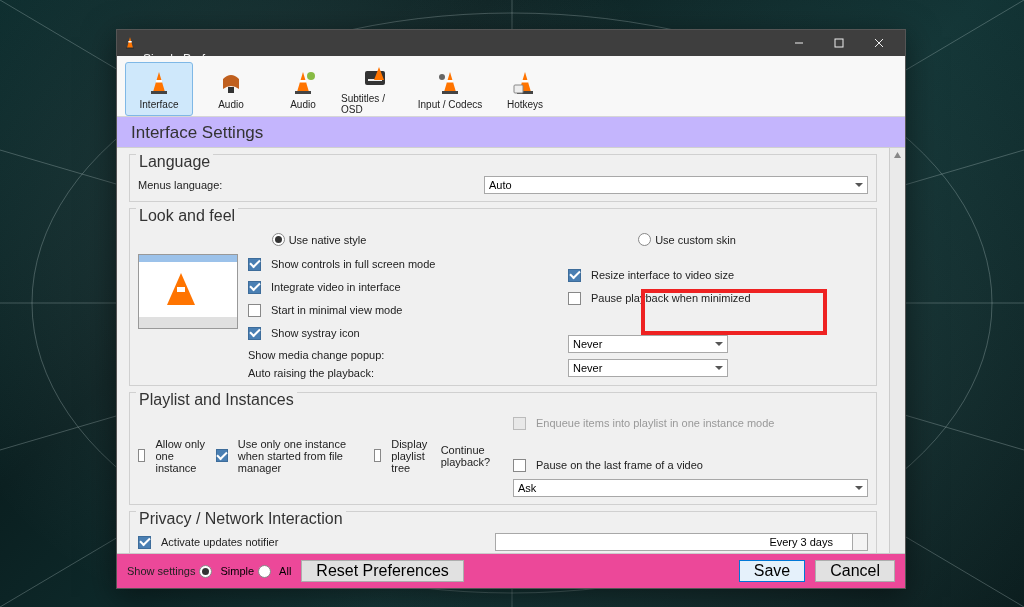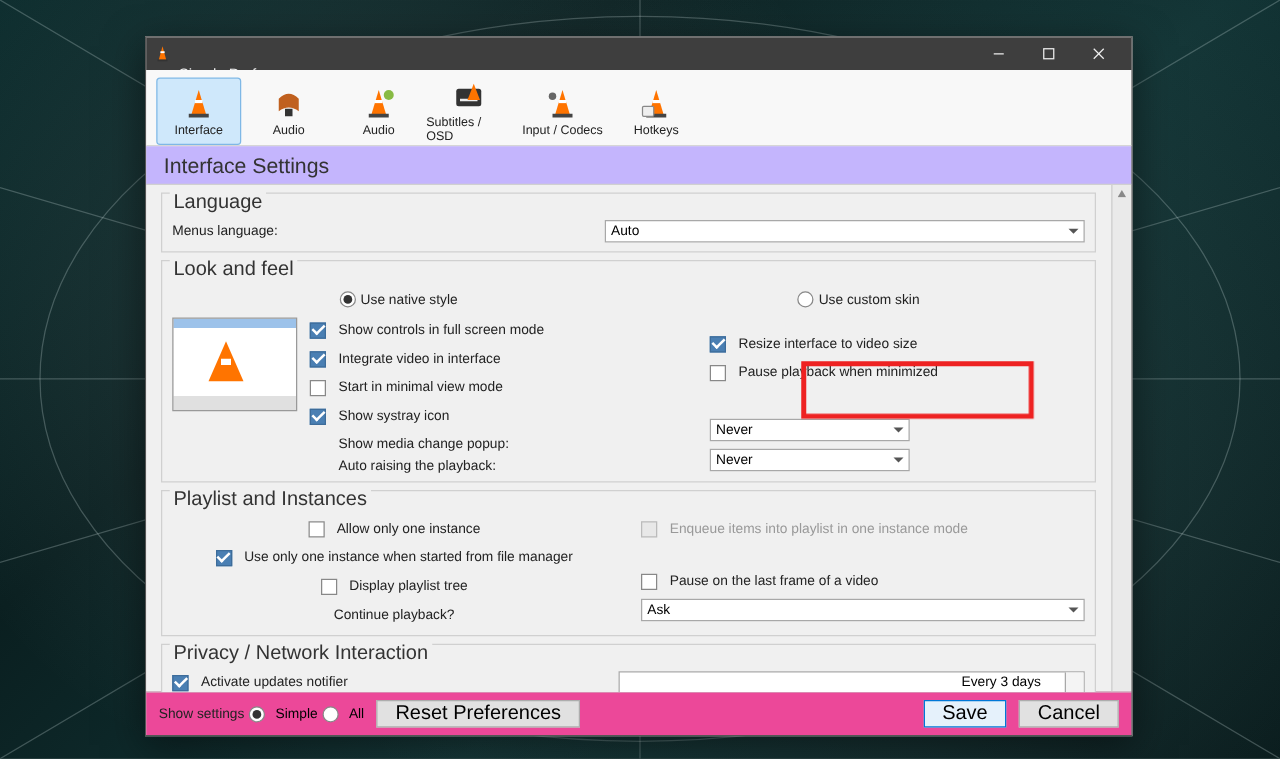--- a/index.html
+++ b/index.html
@@ -220,21 +220,21 @@
 .preview-box::after {
   content:'';
   position:absolute;
   left:38px; top:32px;
   width:8px; height:5px;
   background:#fff;
 }
 .look-cols { flex:1; display:flex; gap: 20px; }
 .look-col { flex:1; display:flex; flex-direction:column; gap:3px; }
 .form-line { display:flex; align-items:center; gap:8px; margin-top:3px; }
-.form-line .label { width: 160px; margin-left: 23px; }
+.form-line .label { width: 160px; }
 .highlight-box {
   position: absolute;
   border: 4px solid #e22;
   left: 524px;
   top: 259px;
   width: 186px;
   height: 46px;
   pointer-events: none;
 }
 .footer {
@@ -458,21 +458,21 @@
                 <div class="select narrow"><span>Never</span></div>
               </div>
             </div>
           </div>
         </div>
       </fieldset>
 
       <fieldset class="group">
         <div class="group-title">Playlist and Instances</div>
         <div style="display:flex; gap:20px;">
-          <div style="flex:1; display:flex; flex-direction:column; gap:3px;align-items:center;">
+          <div style="flex:1; display:flex; flex-direction:row; gap:3px;">
             <div class="row">
                 <span class="check"></span>
                 <span class="label">Allow only one instance</span>
               </div>
             <div class="row">
                 <span class="check on"></span>
                 <span class="label">Use only one instance when started from file manager</span>
               </div>
             <div class="row">
                 <span class="check"></span>

